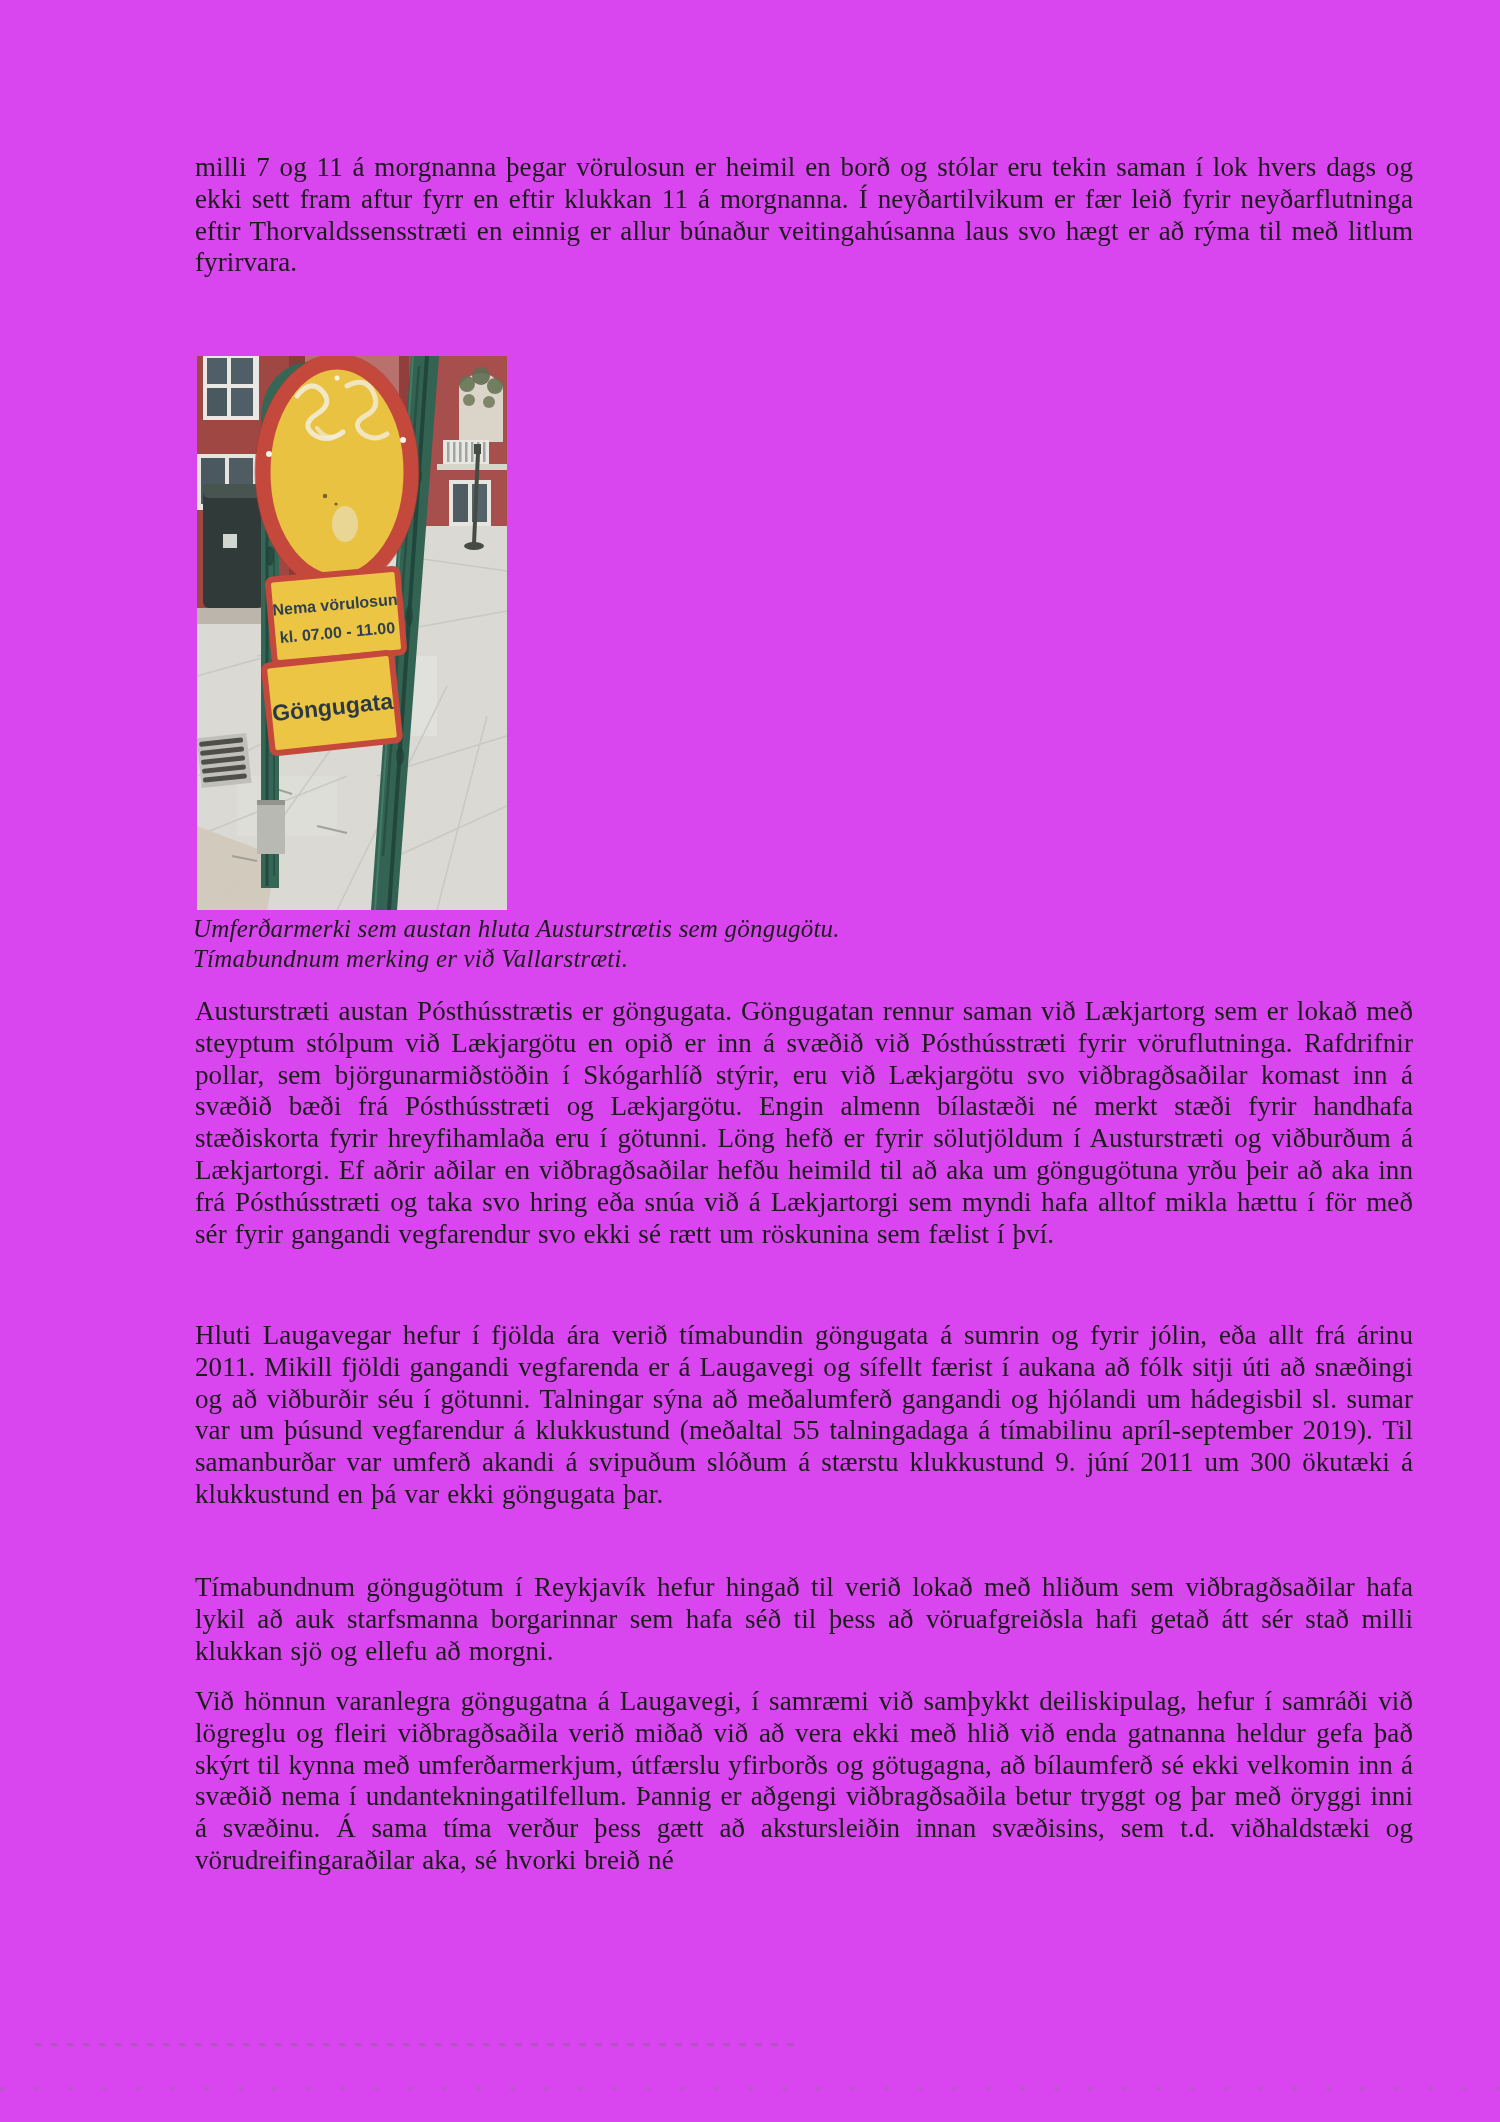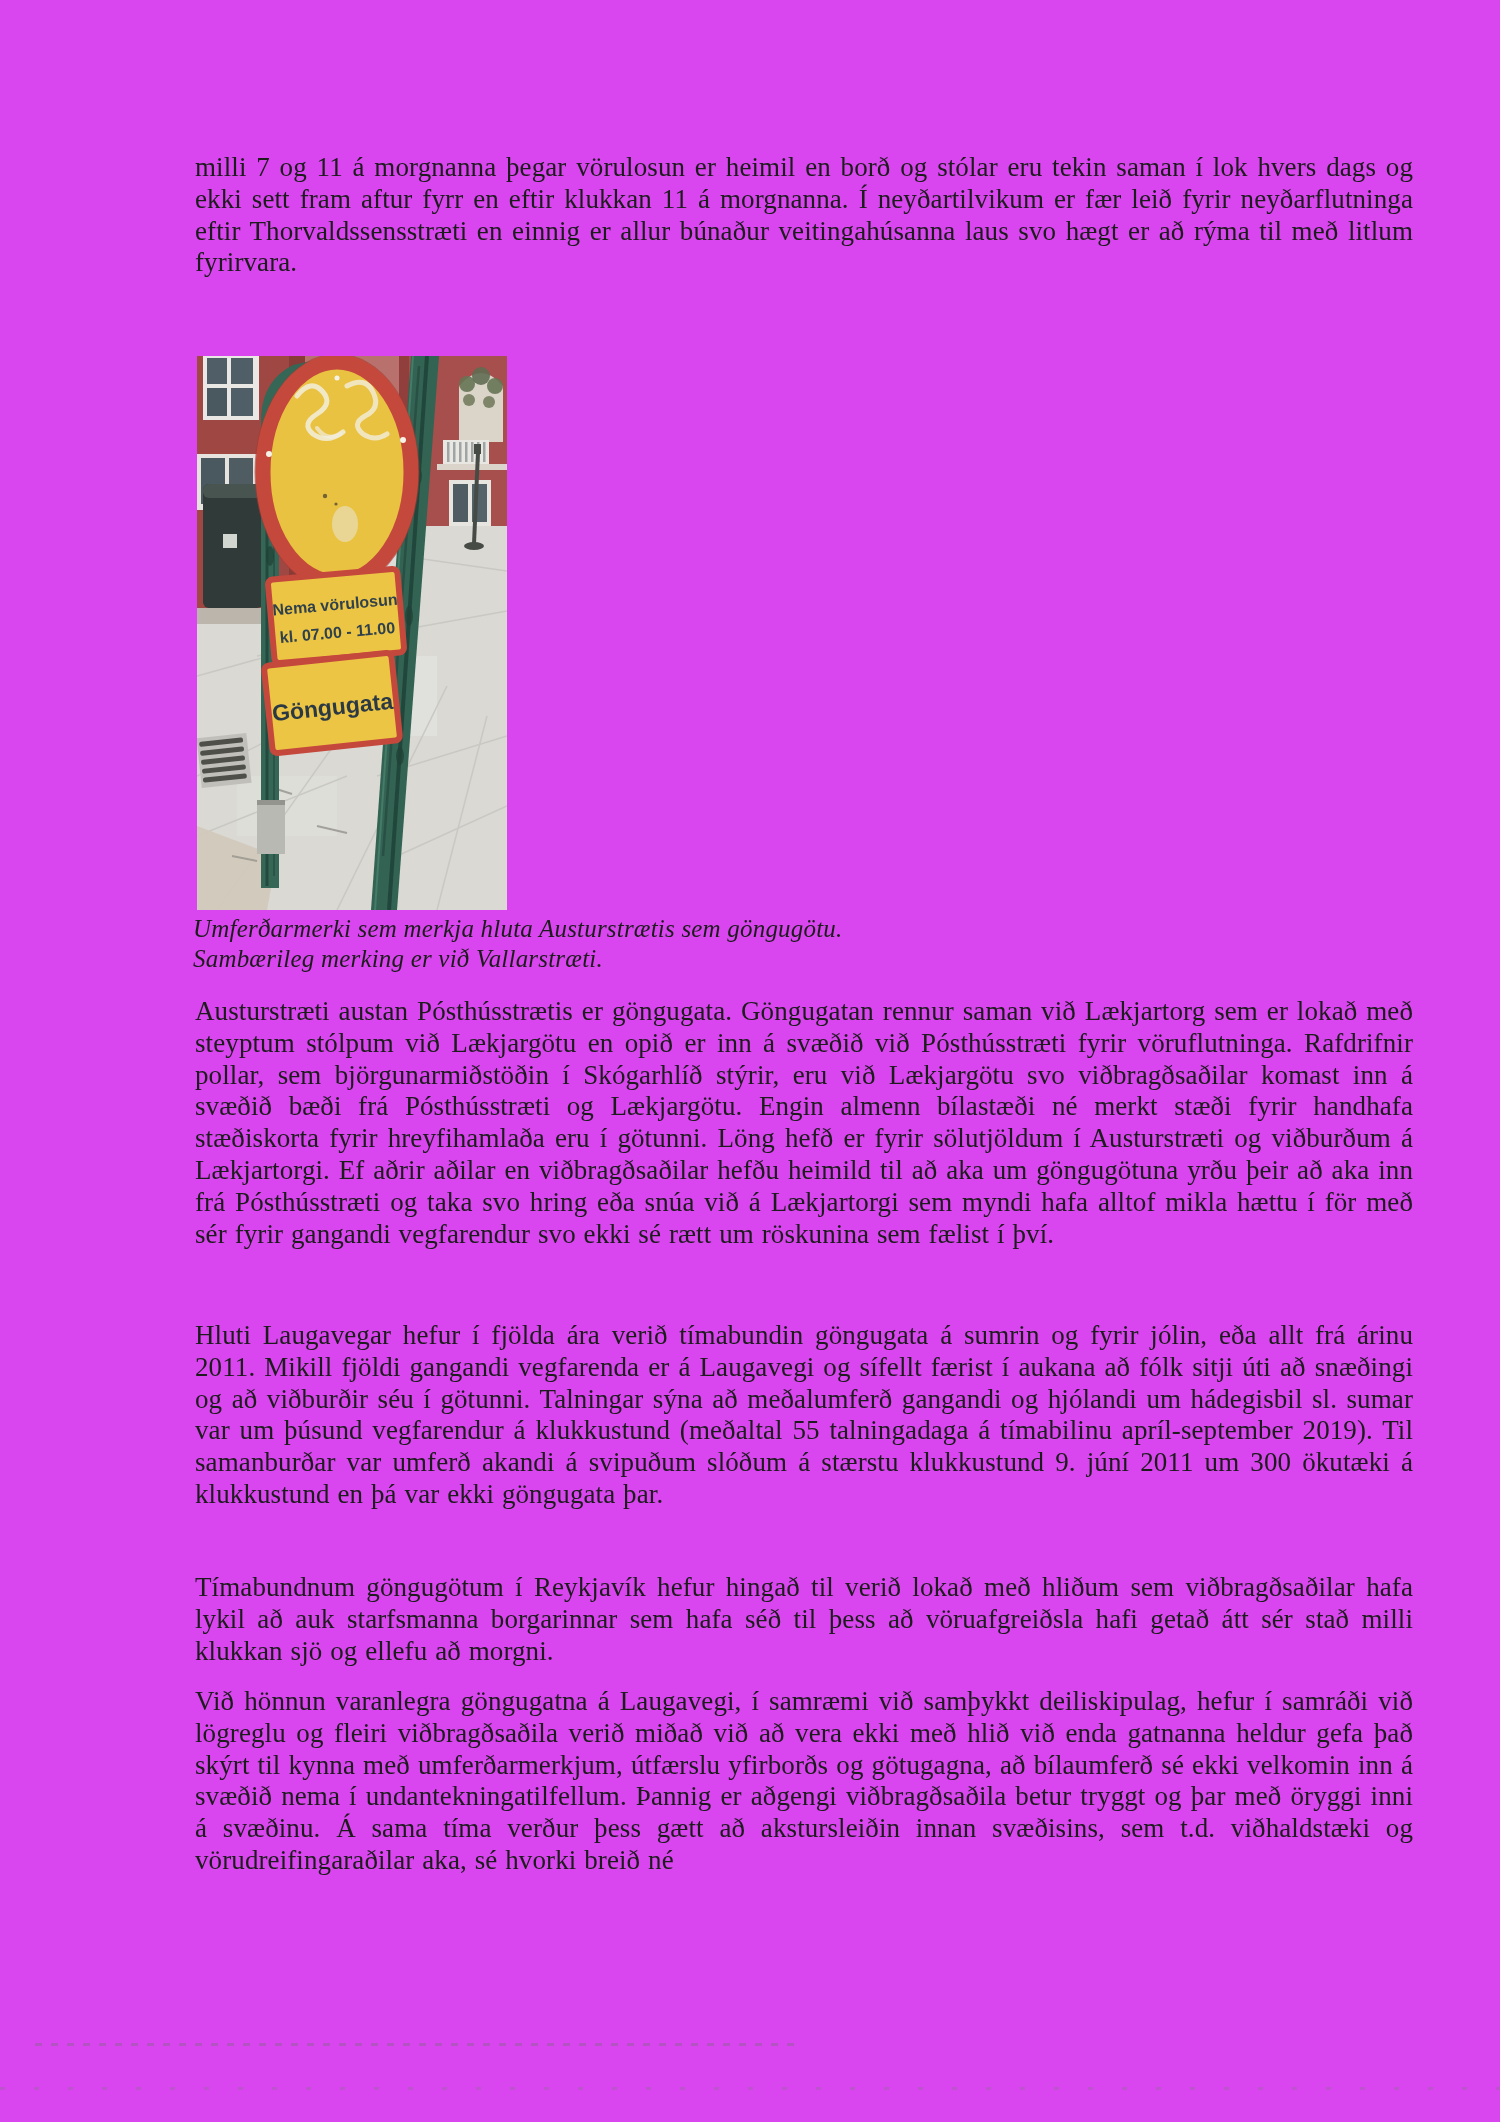--- a/index.html
+++ b/index.html
@@ -190,22 +190,22 @@
       <g transform="translate(71,303) rotate(-6 64 44)">
         <rect width="128" height="88" rx="5" fill="#ecc23a" stroke="#c23d31" stroke-width="6"></rect>
         <text x="64" y="56" text-anchor="middle" font-family="Liberation Sans, sans-serif" font-size="23" font-weight="bold" fill="#1d2d38">Göngugata</text>
       </g>
 
       <rect width="310" height="554" fill="#ffffff" opacity="0.06"></rect>
     </svg>
   </figure>
 
   <div class="caption">
-    <div>Umferðarmerki sem merkja hluta Austurstrætis sem göngugötu.</div>
-    <div>Sambærileg merking er við Vallarstræti.</div>
+    <div>Umferðarmerki sem austan hluta Austurstrætis sem göngugötu.</div>
+    <div>Tímabundnum merking er við Vallarstræti.</div>
   </div>
 
   <p class="body-par" style="top:996px">Austurstræti austan Pósthússtrætis er göngugata. Göngugatan rennur saman við Lækjartorg sem er lokað með steyptum stólpum við Lækjargötu en opið er inn á svæðið við Pósthússtræti fyrir vöruflutninga. Rafdrifnir pollar, sem björgunarmiðstöðin í Skógarhlíð stýrir, eru við Lækjargötu svo viðbragðsaðilar komast inn á svæðið bæði frá Pósthússtræti og Lækjargötu. Engin almenn bílastæði né merkt stæði fyrir handhafa stæðiskorta fyrir hreyfihamlaða eru í götunni. Löng hefð er fyrir sölutjöldum í Austurstræti og viðburðum á Lækjartorgi. Ef aðrir aðilar en viðbragðsaðilar hefðu heimild til að aka um göngugötuna yrðu þeir að aka inn frá Pósthússtræti og taka svo hring eða snúa við á Lækjartorgi sem myndi hafa alltof mikla hættu í för með sér fyrir gangandi vegfarendur svo ekki sé rætt um röskunina sem fælist í því.</p>
   <p class="body-par" style="top:1320px">Hluti Laugavegar hefur í fjölda ára verið tímabundin göngugata á sumrin og fyrir jólin, eða allt frá árinu 2011. Mikill fjöldi gangandi vegfarenda er á Laugavegi og sífellt færist í aukana að fólk sitji úti að snæðingi og að viðburðir séu í götunni. Talningar sýna að meðalumferð gangandi og hjólandi um hádegisbil sl. sumar var um þúsund vegfarendur á klukkustund (meðaltal 55 talningadaga á tímabilinu apríl-september 2019). Til samanburðar var umferð akandi á svipuðum slóðum á stærstu klukkustund 9. júní 2011 um 300 ökutæki á klukkustund en þá var ekki göngugata þar.</p>
   <p class="body-par" style="top:1572px">Tímabundnum göngugötum í Reykjavík hefur hingað til verið lokað með hliðum sem viðbragðsaðilar hafa lykil að auk starfsmanna borgarinnar sem hafa séð til þess að vöruafgreiðsla hafi getað átt sér stað milli klukkan sjö og ellefu að morgni.</p>
   <p class="body-par" style="top:1686px">Við hönnun varanlegra göngugatna á Laugavegi, í samræmi við samþykkt deiliskipulag, hefur í samráði við lögreglu og fleiri viðbragðsaðila verið miðað við að vera ekki með hlið við enda gatnanna heldur gefa það skýrt til kynna með umferðarmerkjum, útfærslu yfirborðs og götugagna, að bílaumferð sé ekki velkomin inn á svæðið nema í undantekningatilfellum. Þannig er aðgengi viðbragðsaðila betur tryggt og þar með öryggi inni á svæðinu. Á sama tíma verður þess gætt að akstursleiðin innan svæðisins, sem t.d. viðhaldstæki og vörudreifingaraðilar aka, sé hvorki breið né</p>
 
   <div class="scan-artifact one"></div>
   <div class="scan-artifact two"></div>
 

